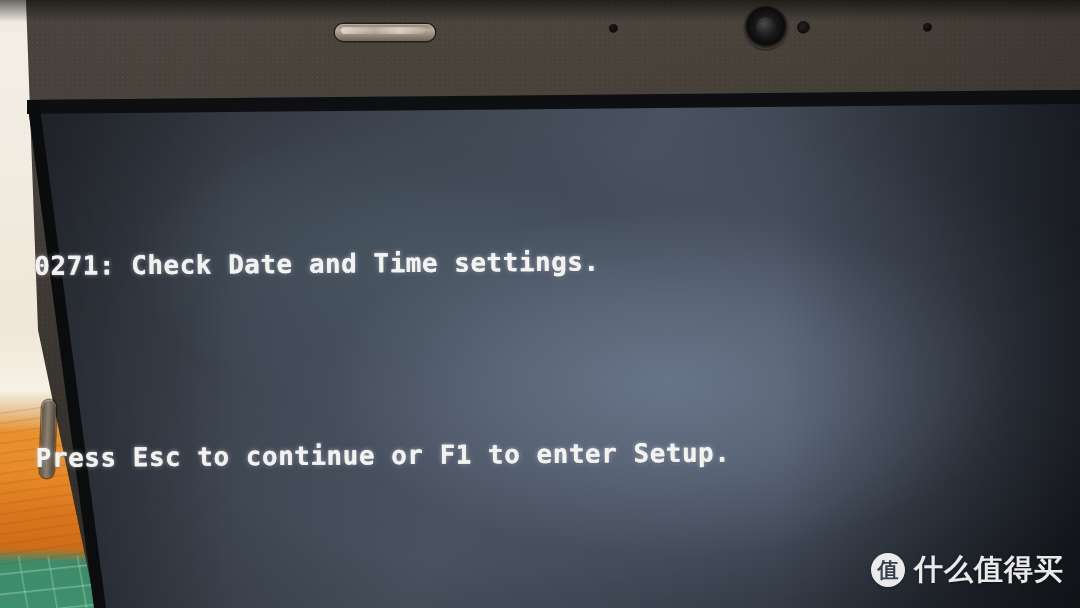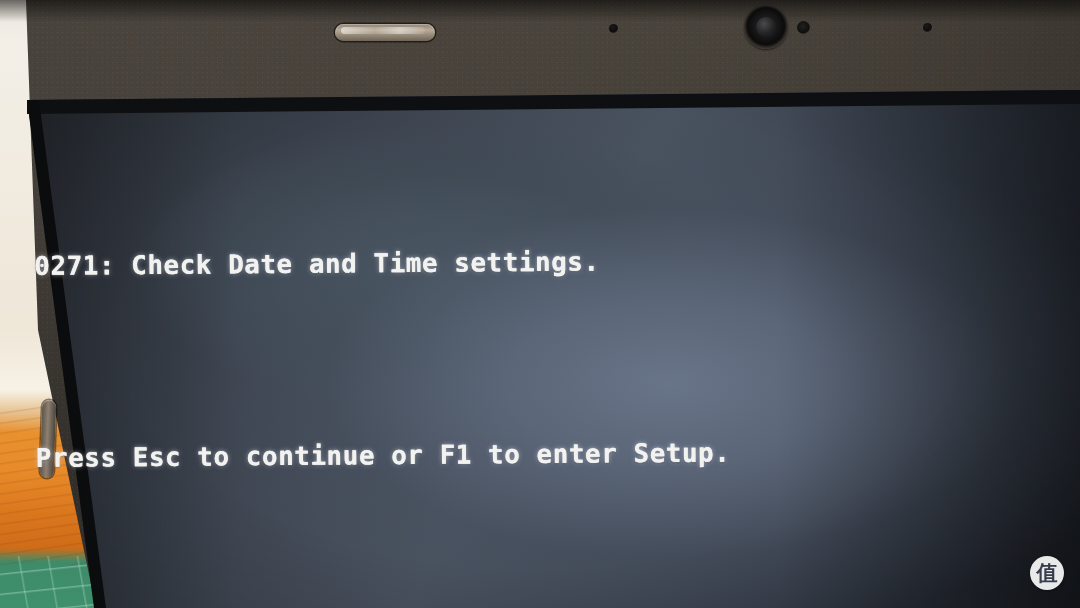--- a/index.html
+++ b/index.html
@@ -296,15 +296,16 @@
   <div class="screen-edge-top"></div>
   <div class="screen-edge-left"></div>
 
   <div class="bios-text">
     <span class="bios-line">0271: Check Date and Time settings.</span>
     <span class="bios-line">Press Esc to continue or F1 to enter Setup.</span>
   </div>
 
   <div class="watermark">
     <div class="wm-badge">值</div>
+    <div class="wm-text">什么值得买</div>
   </div>
 
 </div>
 
 </body></html>

